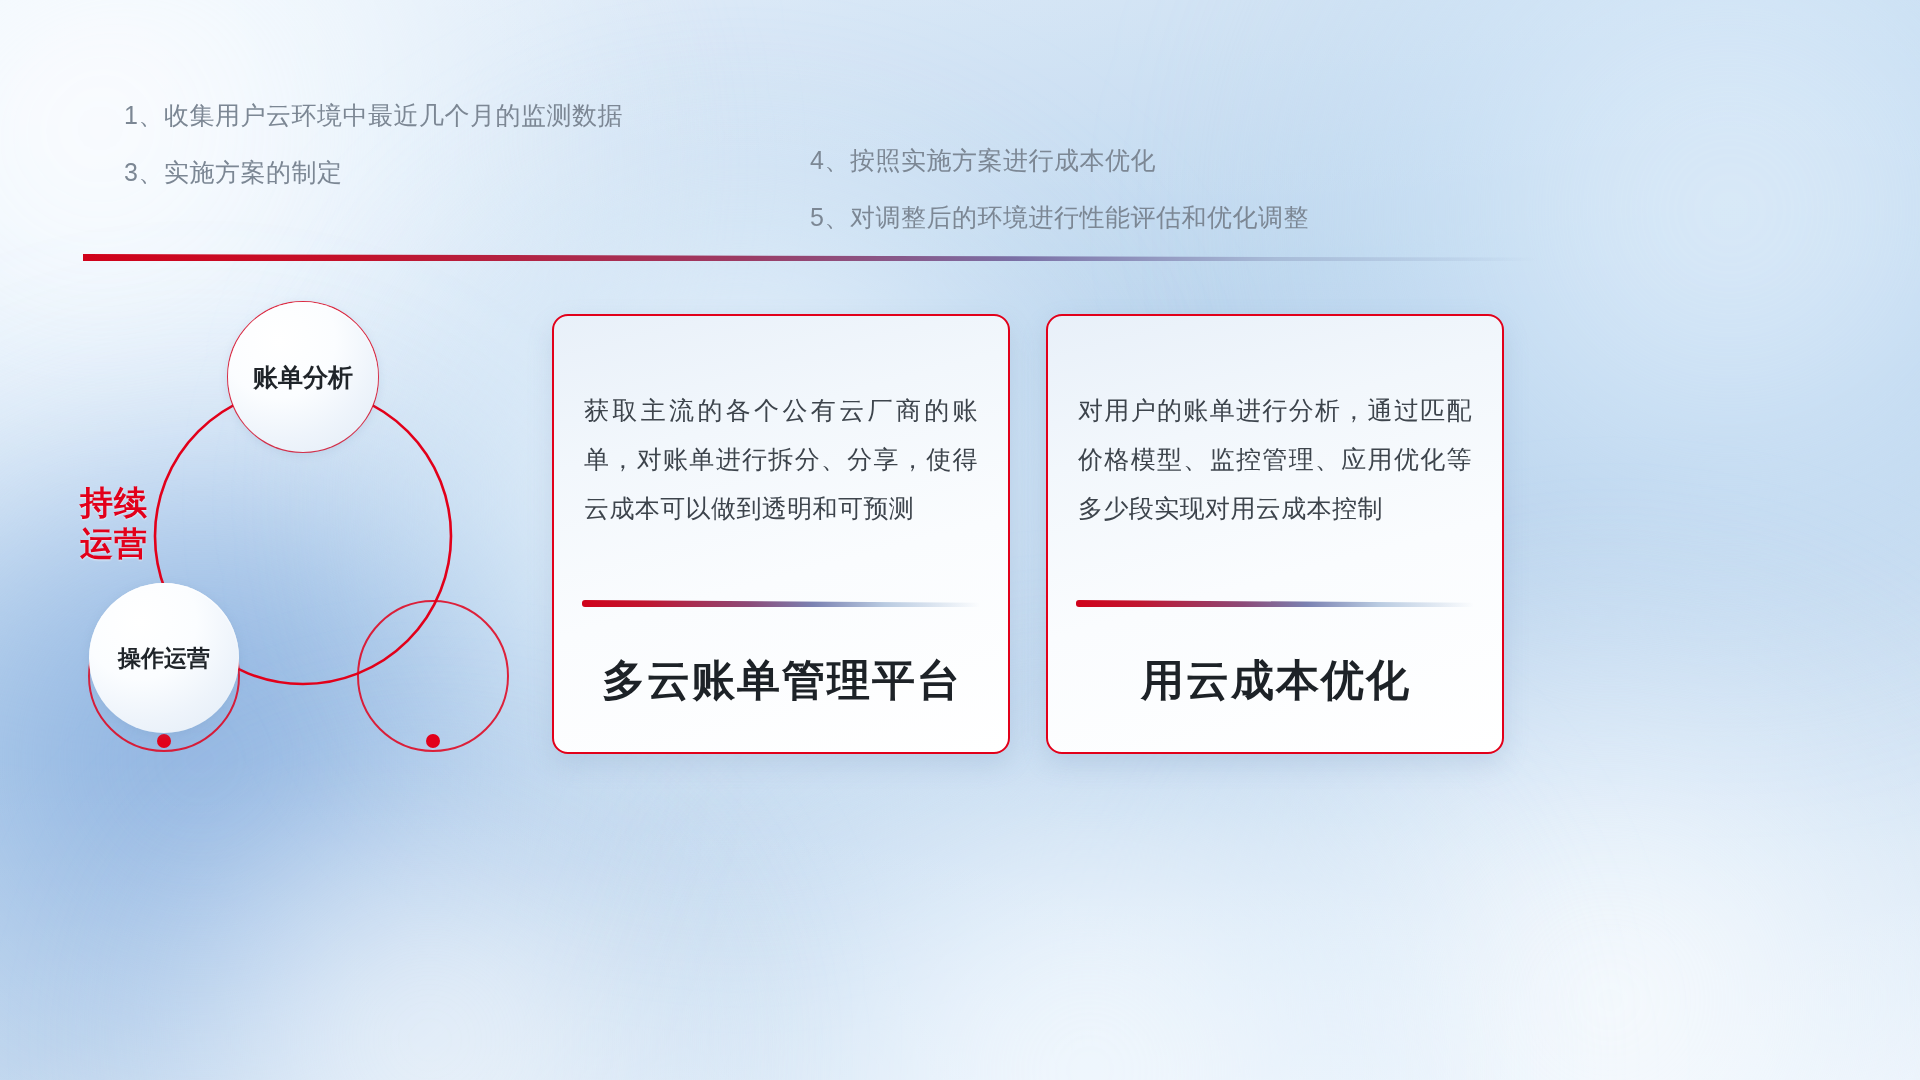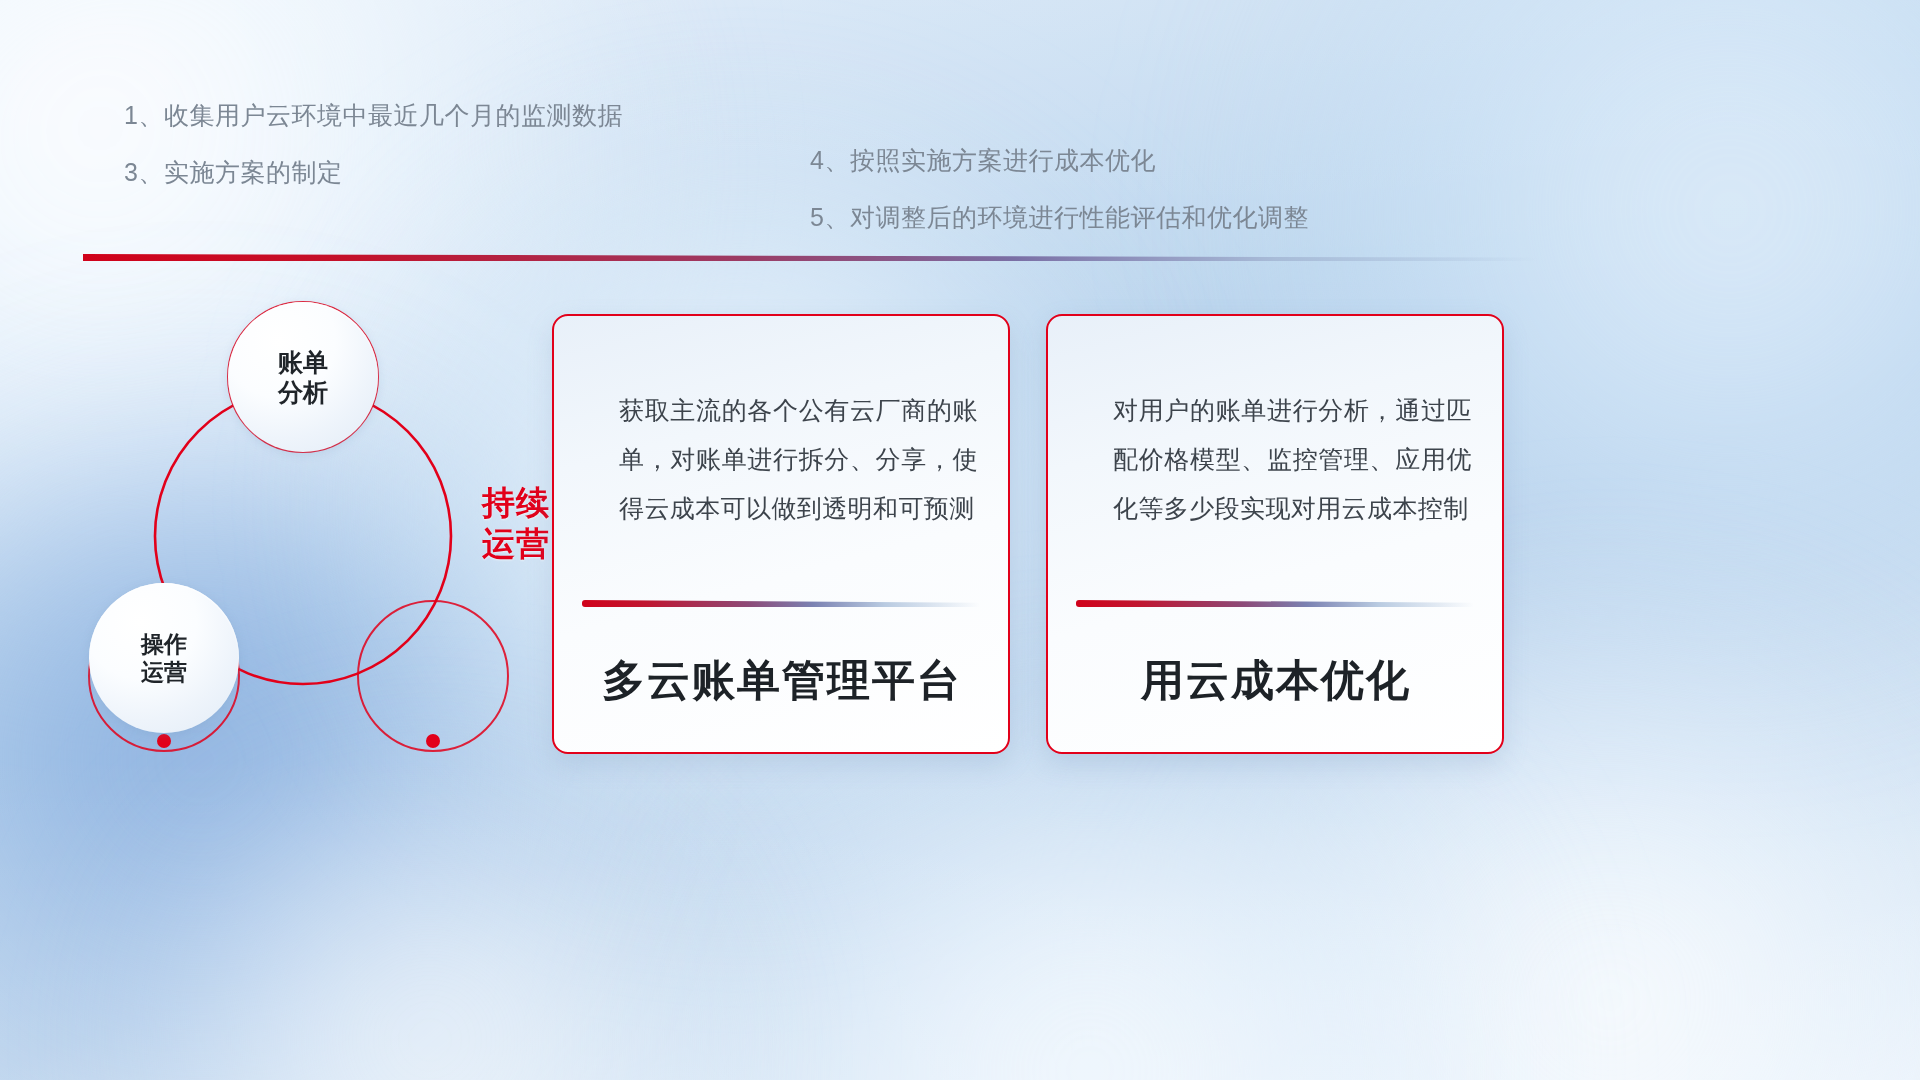--- a/index.html
+++ b/index.html
@@ -51,45 +51,45 @@
   }
 
   
   #venn{ position:absolute; left:80px; top:286px; width:470px; height:478px; }
   #venn svg{ position:absolute; inset:0; }
   .bubble{
     position:absolute; border-radius:50%;
     background:
       radial-gradient(circle at 34% 26%,#ffffff 0%,#fbfdff 38%,#eef4fb 66%,#e1ebf6 100%);
     box-shadow:0 2px 10px rgba(120,150,185,.22), inset 0 1px 2px rgba(255,255,255,.95);
-    display:flex; flex-direction:column; align-items:center; justify-content:center;
+    display:flex; flex-direction:row; align-items:center; justify-content:center;
     color:#1f2429; font-weight:700; line-height:1.22;
   }
   #bubble-top   { left:148px; top:16px;  width:150px; height:150px; font-size:25px; }
   #bubble-left  { left:9px;   top:297px; width:150px; height:150px; font-size:23px; }
   #bubble-right { left:278px; top:315px; width:150px; height:150px; font-size:23px; }
   #venn-center{
     position:absolute; left:0; right:0; top:196px;
-    text-align:right; color:#e2001a; font-size:33px; font-weight:800;
+    text-align:left; color:#e2001a; font-size:33px; font-weight:800;
     line-height:1.25; letter-spacing:1px; text-shadow:0 1px 2px rgba(255,255,255,.6);
   }
 
   
   .card{
     position:absolute; top:314px; width:458px; height:440px;
     border:2px solid #e2001a; border-radius:16px;
     background:linear-gradient(165deg,#e8f0f9 0%,#f2f7fc 28%,#fafcfe 58%,#ffffff 100%);
     box-shadow:0 10px 26px rgba(110,140,180,.20);
     overflow:hidden;
   }
   #card-1{ left:552px; }
   #card-2{ left:1046px; }
   .card-body{
     padding:70px 30px 0 30px;
-    font-size:25px; color:#3d444c; line-height:1.95; text-align:justify; letter-spacing:.4px;margin-left:35px;
+    font-size:25px; color:#3d444c; line-height:1.95; text-align:justify; letter-spacing:.4px;
   }
   .card-rule{
     position:absolute; left:28px; right:28px; top:284px; height:7px;
     background:linear-gradient(90deg,#d0021b 0%,#c01630 16%,#8c4a78 42%,#7b82b2 58%,#b9cbe1 76%,rgba(226,238,250,0) 100%);
     border-radius:3px;
     clip-path:polygon(0 0,100% 40%,100% 100%,0 100%);
   }
   .card-title{
     position:absolute; left:2px; right:0; top:336px;
     text-align:center; font-size:43px; font-weight:800; color:#1d2227; letter-spacing:2px;

